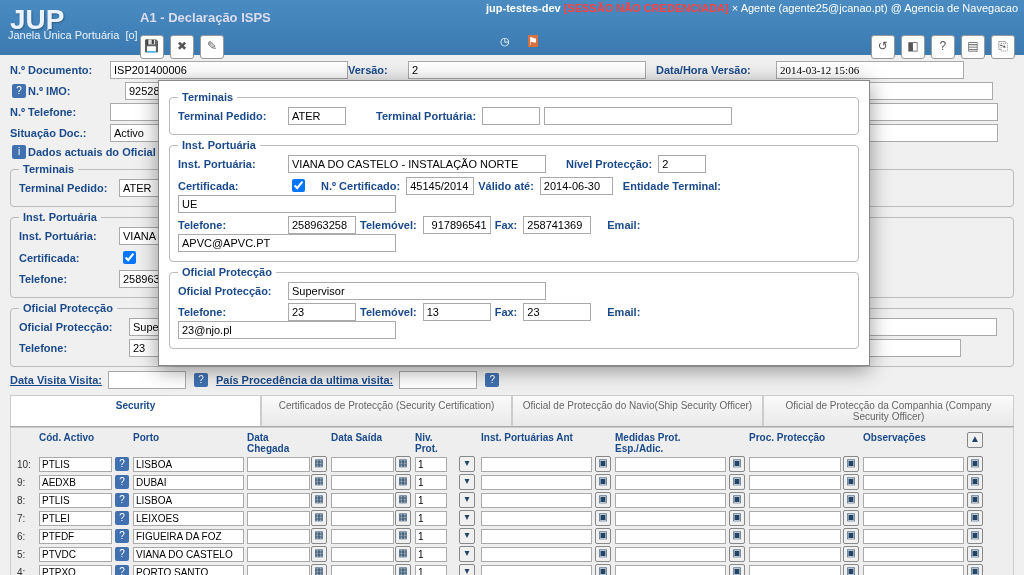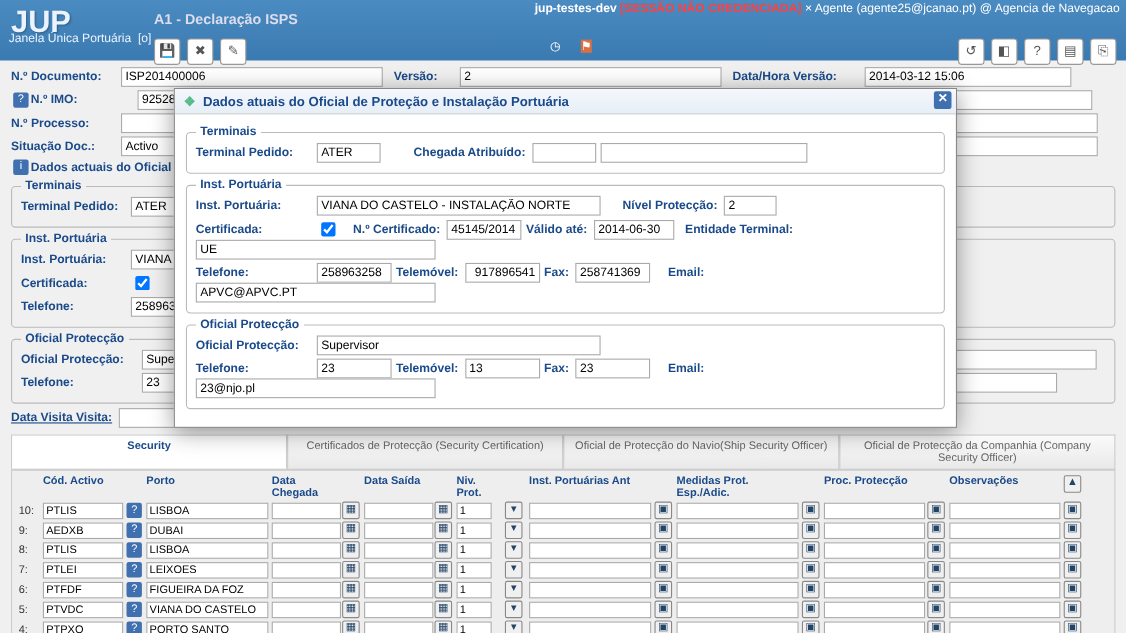--- a/index.html
+++ b/index.html
@@ -72,32 +72,32 @@
     <span class="btn">?</span>
     <span class="btn">▤</span>
     <span class="btn">⎘</span>
   </div>
 </div>
 
 <div class="content">
   <div class="row">
     <span class="lbl">N.º Documento:</span>
     <input class="inp" style="width: 230px;" value="ISP201400006">
-    <span class="lbl" style="margin-left:10px;width:60px">Versão:</span>
+    <span class="lbl" style="margin-left:0;width:60px">Versão:</span>
     <input class="inp" style="width: 230px;" value="2">
     <span class="lbl" style="margin-left:10px;width:120px">Data/Hora Versão:</span>
-    <input class="inp" style="width: 180px;" value="2014-03-12 15:06">
+    <input class="inp" style="width: 180px; font-family: Liberation Serif, serif;" value="2014-03-12 15:06">
   </div>
   <div class="row">
     <span class="qicon">?</span>
     <span class="lbl" style="width:97px">N.º IMO:</span>
     <input class="inp" style="width: 860px;" value="9252826">
   </div>
   <div class="row">
-    <span class="lbl">N.º Processo:</span>
+    <span class="lbl">N.º Telefone:</span>
     <input class="inp" style="width: 880px;">
   </div>
   <div class="row">
     <span class="lbl">Situação Doc.:</span>
     <input class="inp" style="width: 880px;" value="Activo">
   </div>
   <div class="row">
     <span class="qicon">i</span>
     <span class="lbl" style="width:auto">Dados actuais do Oficial de Protecção</span>
   </div>
@@ -320,32 +320,27 @@
           <div class="c c9"><input class="cell" style=""></div>
           <div class="c c9b"><span class="ib">▣</span></div>
           <div class="c c10"><input class="cell" style=""></div>
           <div class="c c10b"><span class="ib">▣</span></div>
         </div>
       </div>
   </div>
 </div>
 
 <div class="overlay">
-  <div class="ov-title">
-    <span style="color:#5b8;">❖</span>&nbsp;
-    <span>Dados atuais do Oficial de Proteção e Instalação Portuária</span>
-    <span class="ov-close">✕</span>
-  </div>
   <div class="ov-body">
     <fieldset>
       <legend>Terminais</legend>
       <div class="fcol">
         <span class="lbl">Terminal Pedido:</span>
         <input class="inp" style="width: 50px;" value="ATER">
-        <span class="lbl2" style="margin-left:30px">Chegada Atribuído:</span>
+        <span class="lbl2" style="margin-left:30px">Terminal Portuária:</span>
         <input class="inp" style="width: 50px;">
         <input class="inp" style="width: 180px; margin-left: 4px;">
       </div>
     </fieldset>
 
     <fieldset>
       <legend>Inst. Portuária</legend>
       <div class="fcol">
         <span class="lbl">Inst. Portuária:</span>
         <input class="inp" style="width: 250px;" value="VIANA DO CASTELO - INSTALAÇÃO NORTE">

